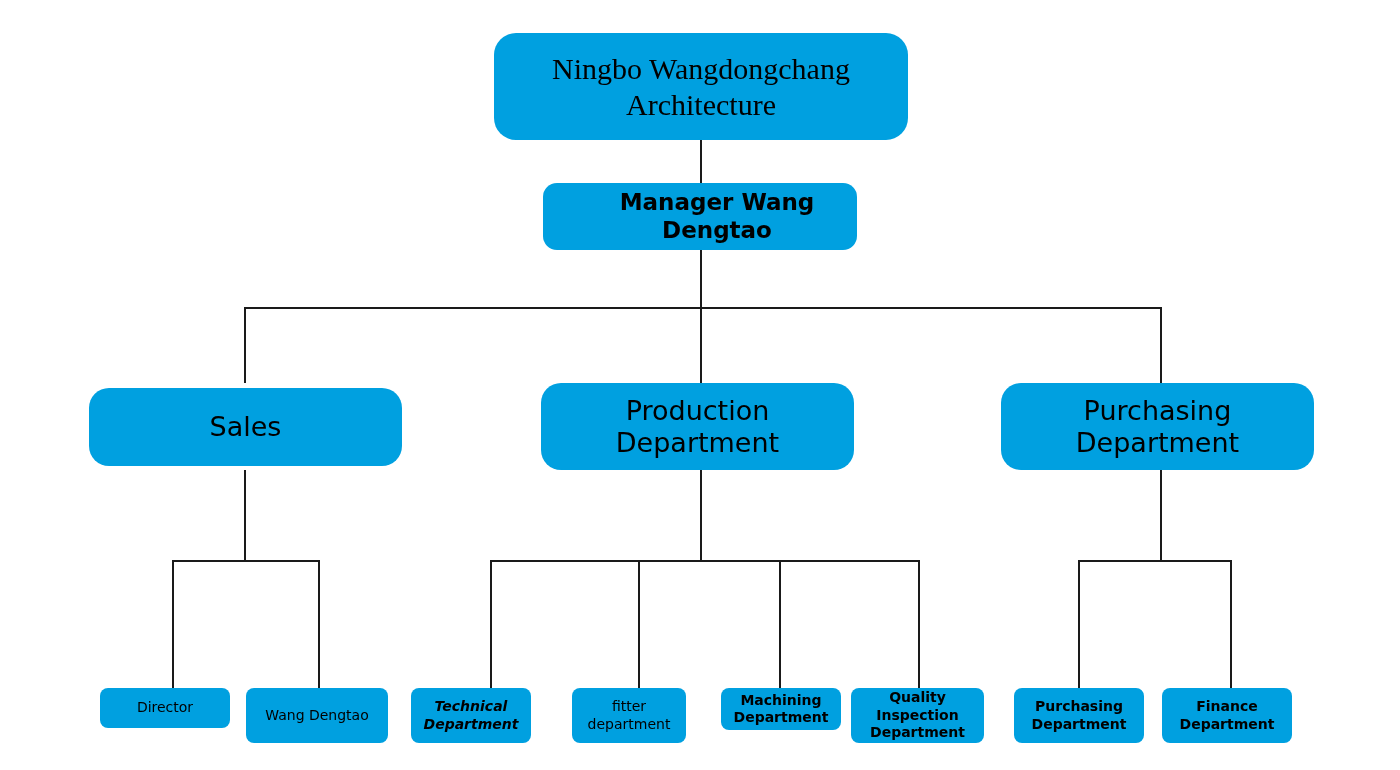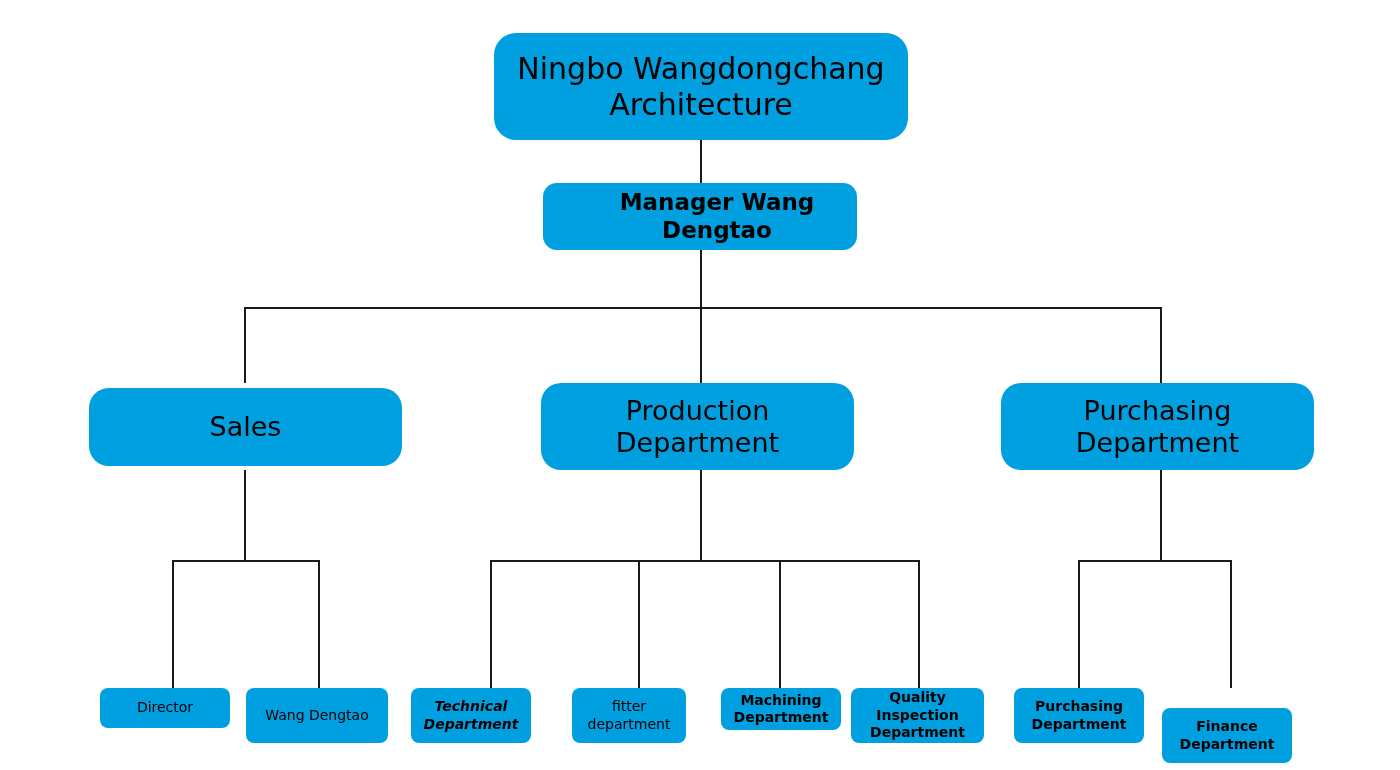--- a/index.html
+++ b/index.html
@@ -26,20 +26,21 @@
     color: #000000;
     background: #00a0e0;
     line-height: 1.18;
     white-space: pre-line;
     z-index: 2;
   }
   .node.lvl1 {
     border-radius: 22px;
     font-size: 30px;
     font-weight: 400;
+    font-family: Liberation Serif, serif;
   }
   .node.lvl2 {
     border-radius: 14px;
     font-size: 23px;
     font-weight: 700;
   }
   .node.lvl3 {
     border-radius: 20px;
     font-size: 27px;
     font-weight: 400;
@@ -122,16 +123,16 @@
 
   <div class="node leaf semi" style="left:721px; top:688px; width:120px; height:42px;">Machining
 Department</div>
 
   <div class="node leaf semi" style="left:851px; top:688px; width:133px; height:55px;">Quality Inspection
 Department</div>
 
   <div class="node leaf bold" style="left:1014px; top:688px; width:130px; height:55px;">Purchasing
 Department</div>
 
-  <div class="node leaf bold" style="left:1162px; top:688px; width:130px; height:55px;margin-top:20px;">Finance
+  <div class="node leaf bold" style="left:1162px; top:688px; width:130px; height:55px;">Finance
 Department</div>
 
 </div>
 
 </body></html>

